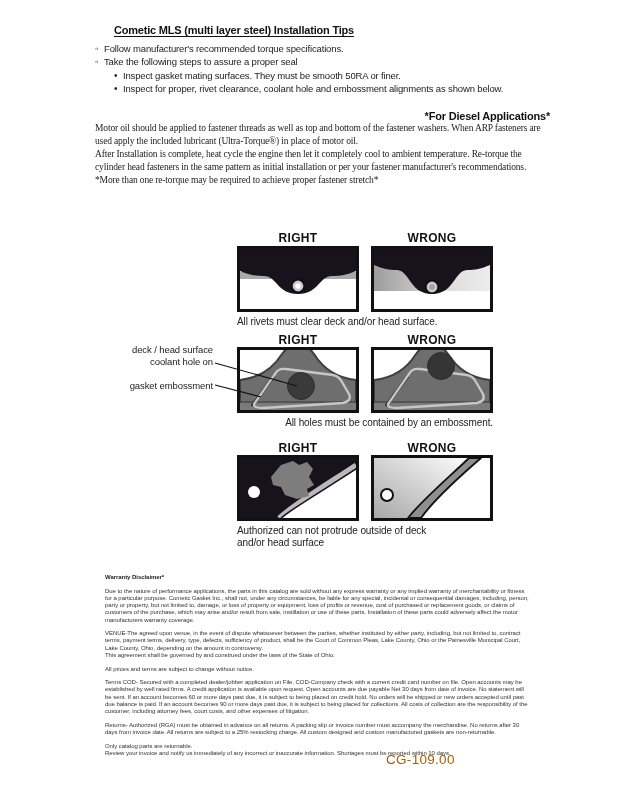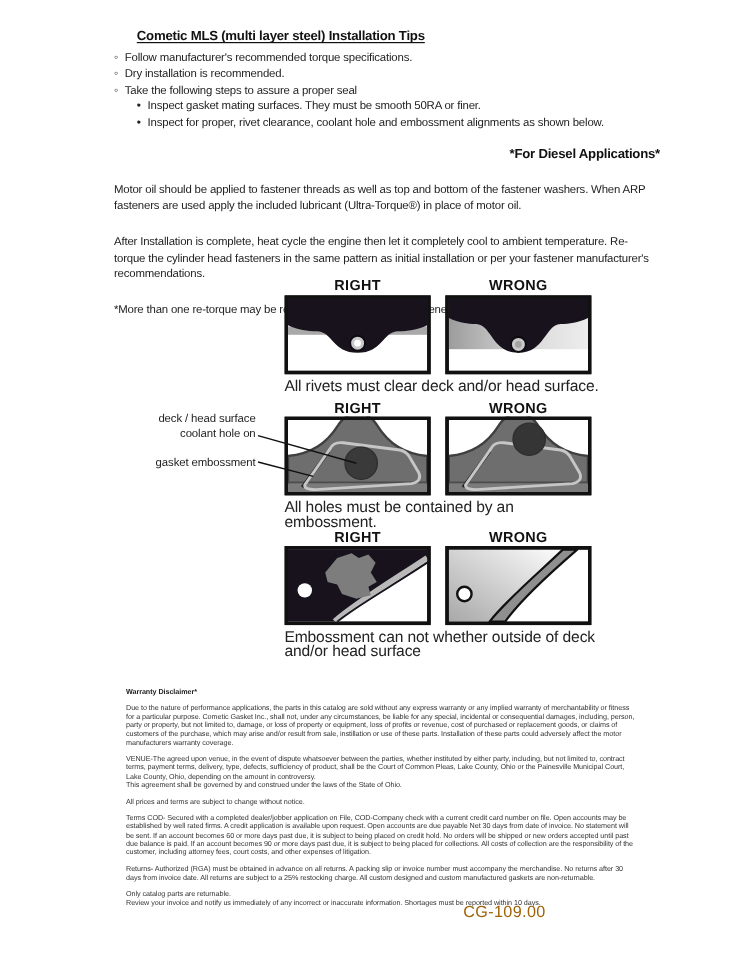--- a/index.html
+++ b/index.html
@@ -9,28 +9,28 @@
   .top-text{position:absolute;left:95px;top:24px;width:455px;}
   .title{font-size:11px;font-weight:bold;letter-spacing:-0.2px;margin-left:19px;
          text-decoration:underline;text-underline-offset:2px;color:#111;}
   .tips{margin-top:6px;font-size:9.5px;letter-spacing:-0.15px;line-height:13.4px;color:#222;}
   .tip{display:flex;}
   .tip .mk{width:9px;flex:0 0 9px;text-align:left;}
   .tip.lv1 .mk::before{content:"◦";font-size:10px;}
   .tip.lv2{margin-left:19px;}
   .tip.lv2 .mk::before{content:"•";font-size:10px;}
   .diesel-h{margin-top:14px;font-size:11px;font-weight:bold;letter-spacing:-0.2px;color:#111;text-align:right;}
-  .para{margin-top:17px;font-size:9.5px;letter-spacing:-0.15px;line-height:13.2px;max-width:452px;color:#222;}
+  .para{margin-top:0;font-size:9.5px;letter-spacing:-0.15px;line-height:13.2px;max-width:452px;color:#222;font-family:Liberation Serif, serif;}
   
   .diagrams{position:absolute;left:0;top:230px;width:514px;height:344px;}
   .dg-label{position:absolute;width:122px;text-align:center;font-size:12px;font-weight:600;
             letter-spacing:0.3px;color:#111;}
   .panel{position:absolute;width:122px;height:66px;}
   .panel svg{display:block;width:122px;height:66px;}
-  .caption{position:absolute;font-size:13px;letter-spacing:-0.1px;line-height:12px;color:#222;}
+  .caption{position:absolute;font-size:10px;letter-spacing:-0.1px;line-height:12px;color:#222;}
   .callout{position:absolute;left:0;width:213px;text-align:right;font-size:9.5px;
            letter-spacing:-0.1px;line-height:11.6px;color:#222;}
   .leader-overlay{position:absolute;left:0;top:0;width:618px;height:344px;pointer-events:none;}
   
   .legal{position:absolute;left:105px;top:574px;width:424px;font-size:6px;line-height:7.2px;
          letter-spacing:-0.05px;color:#333;}
   .legal .lg-h{font-weight:bold;color:#222;}
   .legal p{margin:0 0 6.5px 0;}
   .footer-code{position:absolute;left:386px;top:752px;font-size:13.5px;letter-spacing:0.3px;color:#a16207;}
 </style>
@@ -41,24 +41,20 @@
 
   <div class="top-text">
     <div class="title">Cometic MLS (multi layer steel) Installation Tips</div>
     <div class="tips">
       <div class="tip lv1">
           <span class="mk"></span>
           <span>Follow manufacturer's recommended torque specifications.</span>
         </div>
       <div class="tip lv1">
           <span class="mk"></span>
-          <span>Dry installation is recommended.</span>
-        </div>
-      <div class="tip lv1">
-          <span class="mk"></span>
           <span>Take the following steps to assure a proper seal</span>
         </div>
       <div class="tip lv2">
           <span class="mk"></span>
           <span>Inspect gasket mating surfaces.  They must be smooth 50RA or finer.</span>
         </div>
       <div class="tip lv2">
           <span class="mk"></span>
           <span>Inspect for proper, rivet clearance, coolant hole and embossment alignments as shown below.</span>
         </div>
@@ -135,21 +131,21 @@
         <path d="M3,63 V33 C22,31 35,23 45,7 Q52,-3 61,-3 Q70,-3 77,7 C87,23 100,31 119,33 V63 Z" fill="#6e6e6e" stroke="#3f3f3f" stroke-width="2"></path>
         <path d="M3,55 H119" stroke="#4c4c4c" stroke-width="1.6"></path>
         <rect x="3" y="56" width="116" height="7" fill="#7b7b7b"></rect>
         <path d="M15,59 L37,29" stroke="#26202b" stroke-width="3" fill="none"></path>
         <path d="M17,57 L38,27 Q41,21 49,22 L96,28 Q102,29 105,35 L112,47 Q115,54 106,56 L26,61 Q16,61 17,57 Z" fill="none" stroke="#c6c6c6" stroke-width="2.4" stroke-linejoin="round"></path>
         <circle cx="70" cy="19" r="13.5" fill="#353535" stroke="#2d2d2d" stroke-width="1"></circle>
         <rect x="1.5" y="1.5" width="119" height="63" fill="none" stroke="#111111" stroke-width="3"></rect>
       </svg>
     </div>
 
-    <div class="caption" style="left:237px;top:187px;width:256px;text-align:left;">All holes must be contained by an embossment.</div>
+    <div class="caption" style="left:237px;top:187px;width:256px;text-align:right;">All holes must be contained by an embossment.</div>
 
     <svg class="leader-overlay">
       <line x1="215" y1="133" x2="297" y2="156" stroke="#111111" stroke-width="1.2"></line>
       <line x1="215" y1="155" x2="261" y2="167" stroke="#111111" stroke-width="1.2"></line>
     </svg>
 
     <div class="dg-label" style="left:237px;top:211px;">RIGHT</div>
     <div class="dg-label" style="left:371px;top:211px;">WRONG</div>
 
     <div class="panel" style="left:237px;top:225px;">
@@ -174,21 +170,21 @@
         </defs>
         <rect x="1.5" y="1.5" width="119" height="63" fill="#ffffff" stroke="#111111" stroke-width="3"></rect>
         <path d="M3,3 H98 C76,24 50,46 37,63 H3 Z" fill="url(#g-w3)"></path>
         <path d="M98,3 C76,24 50,46 37,63 L50,63 C62,46 88,22 110,3 Z" fill="#8f8f8f" stroke="#111111" stroke-width="1.8" stroke-linejoin="round"></path>
         <circle cx="16" cy="40" r="6" fill="#ffffff" stroke="#111111" stroke-width="2"></circle>
         <rect x="1.5" y="1.5" width="119" height="63" fill="none" stroke="#111111" stroke-width="3"></rect>
       </svg>
     </div>
 
     <div class="caption" style="left:237px;top:295px;">
-      <div>Embossment can not whether outside of deck</div>
+      <div>Authorized can not protrude outside of deck</div>
       <div>and/or head surface</div>
     </div>
 
   </div>
 
   <div class="legal">
     <p class="lg-h">Warranty Disclaimer*</p>
     <p>Due to the nature of performance applications, the parts in this catalog are sold without any express warranty or any implied warranty of merchantability or fitness for a particular purpose.  Cometic Gasket Inc., shall not, under any circumstances, be liable for any special, incidental or consequential damages, including, person, party or property, but not limited to, damage, or loss of property or equipment, loss of profits or revenue, cost of purchased or replacement goods, or claims of customers of the purchase, which may arise and/or result from sale, instillation or use of these parts.  Installation of these parts could adversely affect the motor manufacturers warranty coverage.</p>
     <p>
       <span>VENUE-The agreed upon venue, in the event of dispute whatsoever between the parties, whether instituted by either party, including, but not limited to, contract terms, payment terms, delivery, type, defects, sufficiency of product, shall be the Court of Common Pleas, Lake County, Ohio or the Painesville Municipal Court, Lake County, Ohio, depending on the amount in controversy.</span><br>

